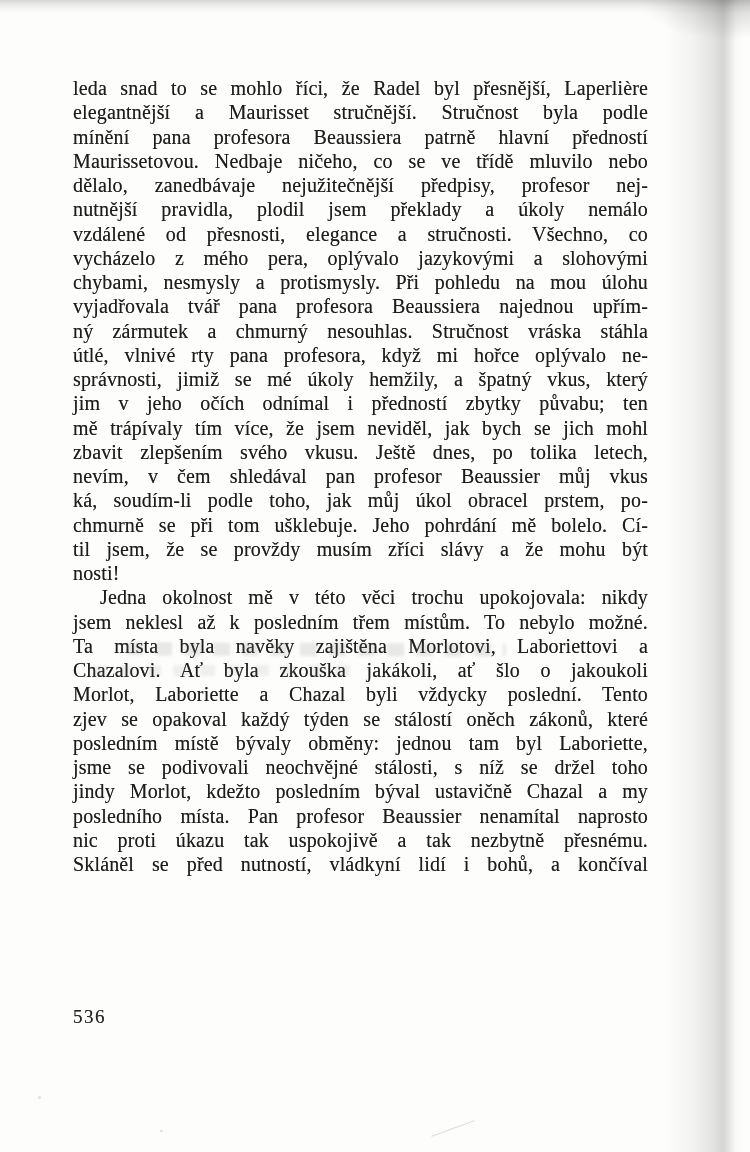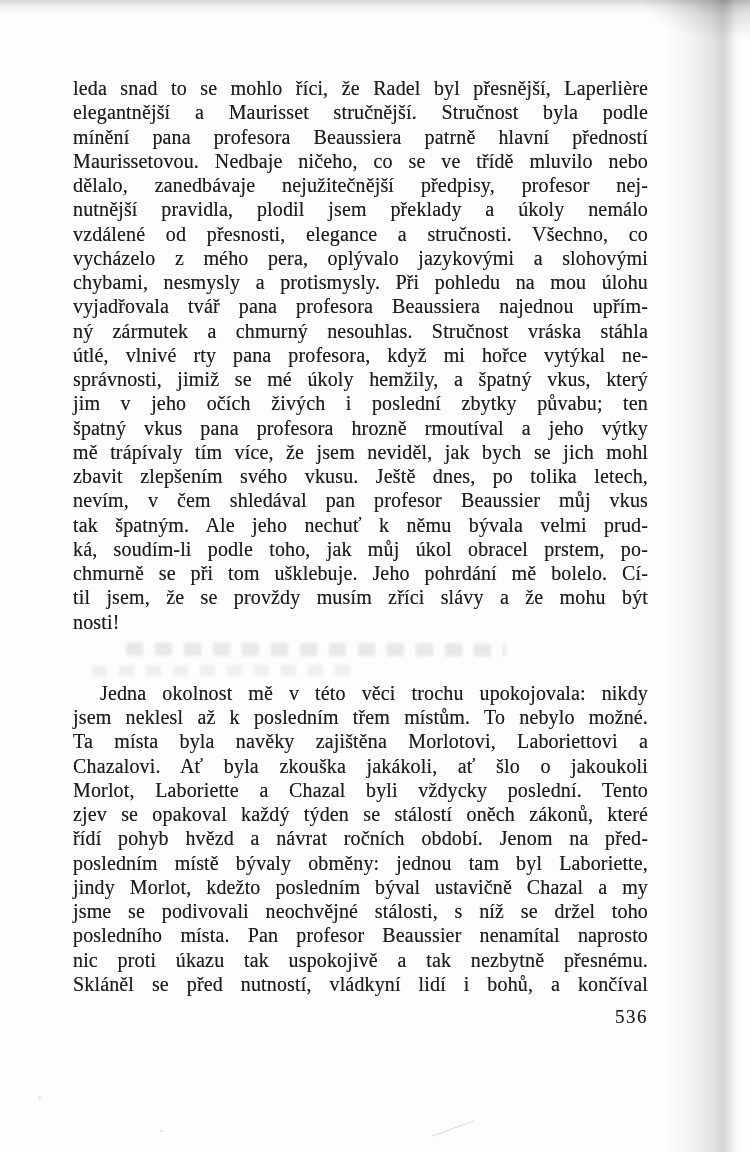--- a/index.html
+++ b/index.html
@@ -55,27 +55,27 @@
     font-size: 20px;
     line-height: 24.25px;
     letter-spacing: 0.15px;
     text-shadow: 0 0 0.3px rgba(20,20,20,0.55);
   }
   .line {
     text-align: justify;
     text-align-last: justify;
   }
   .line.flush { text-align-last: left; }
-  .line.indent { text-indent: 27px; margin-top: 47px; }
+  .line.indent { text-indent: 27px; }
   .pagenum {
     position: absolute;
     left: 73px;
     top: 1006px;
     width: 575px;
-    text-align: right;
+    text-align: left;
     font-size: 19px;
     letter-spacing: 1.5px;
     color: #242424;
     text-shadow: 0 0 0.3px rgba(20,20,20,0.5);
   }
   
   .ghost {
     position: absolute;
     border-radius: 3px;
     filter: blur(1.4px);
@@ -117,42 +117,39 @@
       <div class="line">elegantnější a Maurisset stručnější. Stručnost byla podle</div>
       <div class="line">mínění pana profesora Beaussiera patrně hlavní předností</div>
       <div class="line">Maurissetovou. Nedbaje ničeho, co se ve třídě mluvilo nebo</div>
       <div class="line">dělalo, zanedbávaje nejužitečnější předpisy, profesor nej-</div>
       <div class="line">nutnější pravidla, plodil jsem překlady a úkoly nemálo</div>
       <div class="line">vzdálené od přesnosti, elegance a stručnosti. Všechno, co</div>
       <div class="line">vycházelo z mého pera, oplývalo jazykovými a slohovými</div>
       <div class="line">chybami, nesmysly a protismysly. Při pohledu na mou úlohu</div>
       <div class="line">vyjadřovala tvář pana profesora Beaussiera najednou upřím-</div>
       <div class="line">ný zármutek a chmurný nesouhlas. Stručnost vráska stáhla</div>
-      <div class="line">útlé, vlnivé rty pana profesora, když mi hořce vytýkal ne-</div>
+      <div class="line">útlé, vlnivé rty pana profesora, když mi hořce oplývalo ne-</div>
       <div class="line">správnosti, jimiž se mé úkoly hemžily, a špatný vkus, který</div>
-      <div class="line">jim v jeho očích živých i poslední zbytky půvabu; ten</div>
-      <div class="line">špatný vkus pana profesora hrozně rmoutíval a jeho výtky</div>
+      <div class="line">jim v jeho očích odnímal i předností zbytky půvabu; ten</div>
       <div class="line">mě trápívaly tím více, že jsem neviděl, jak bych se jich mohl</div>
       <div class="line">zbavit zlepšením svého vkusu. Ještě dnes, po tolika letech,</div>
       <div class="line">nevím, v čem shledával pan profesor Beaussier můj vkus</div>
-      <div class="line">tak špatným. Ale jeho nechuť k němu bývala velmi prud-</div>
       <div class="line">ká, soudím-li podle toho, jak můj úkol obracel prstem, po-</div>
       <div class="line">chmurně se při tom ušklebuje. Jeho pohrdání mě bolelo. Cí-</div>
       <div class="line">til jsem, že se provždy musím zříci slávy a že mohu být</div>
       <div class="line flush">nosti!</div>
       <div class="line indent">Jedna okolnost mě v této věci trochu upokojovala: nikdy</div>
       <div class="line">jsem neklesl až k posledním třem místům. To nebylo možné.</div>
       <div class="line">Ta místa byla navěky zajištěna Morlotovi, Laboriettovi a</div>
       <div class="line">Chazalovi. Ať byla zkouška jakákoli, ať šlo o jakoukoli</div>
       <div class="line">Morlot, Laboriette a Chazal byli vždycky poslední. Tento</div>
       <div class="line">zjev se opakoval každý týden se stálostí oněch zákonů, které</div>
-      <div class="line">řídí pohyb hvězd a návrat ročních období. Jenom na před-</div>
       <div class="line">posledním místě bývaly obměny: jednou tam byl Laboriette,</div>
+      <div class="line">jsme se podivovali neochvějné stálosti, s níž se držel toho</div>
       <div class="line">jindy Morlot, kdežto posledním býval ustavičně Chazal a my</div>
-      <div class="line">jsme se podivovali neochvějné stálosti, s níž se držel toho</div>
       <div class="line">posledního místa. Pan profesor Beaussier nenamítal naprosto</div>
       <div class="line">nic proti úkazu tak uspokojivě a tak nezbytně přesnému.</div>
       <div class="line">Skláněl se před nutností, vládkyní lidí i bohů, a končíval</div>
     </div>
   <div class="ghost ghost-a"></div>
   <div class="ghost ghost-b"></div>
   <div class="pagenum">536</div>
   <div class="shade-top"></div>
   <div class="shade-right"></div>
   <div class="shade-corner"></div>

